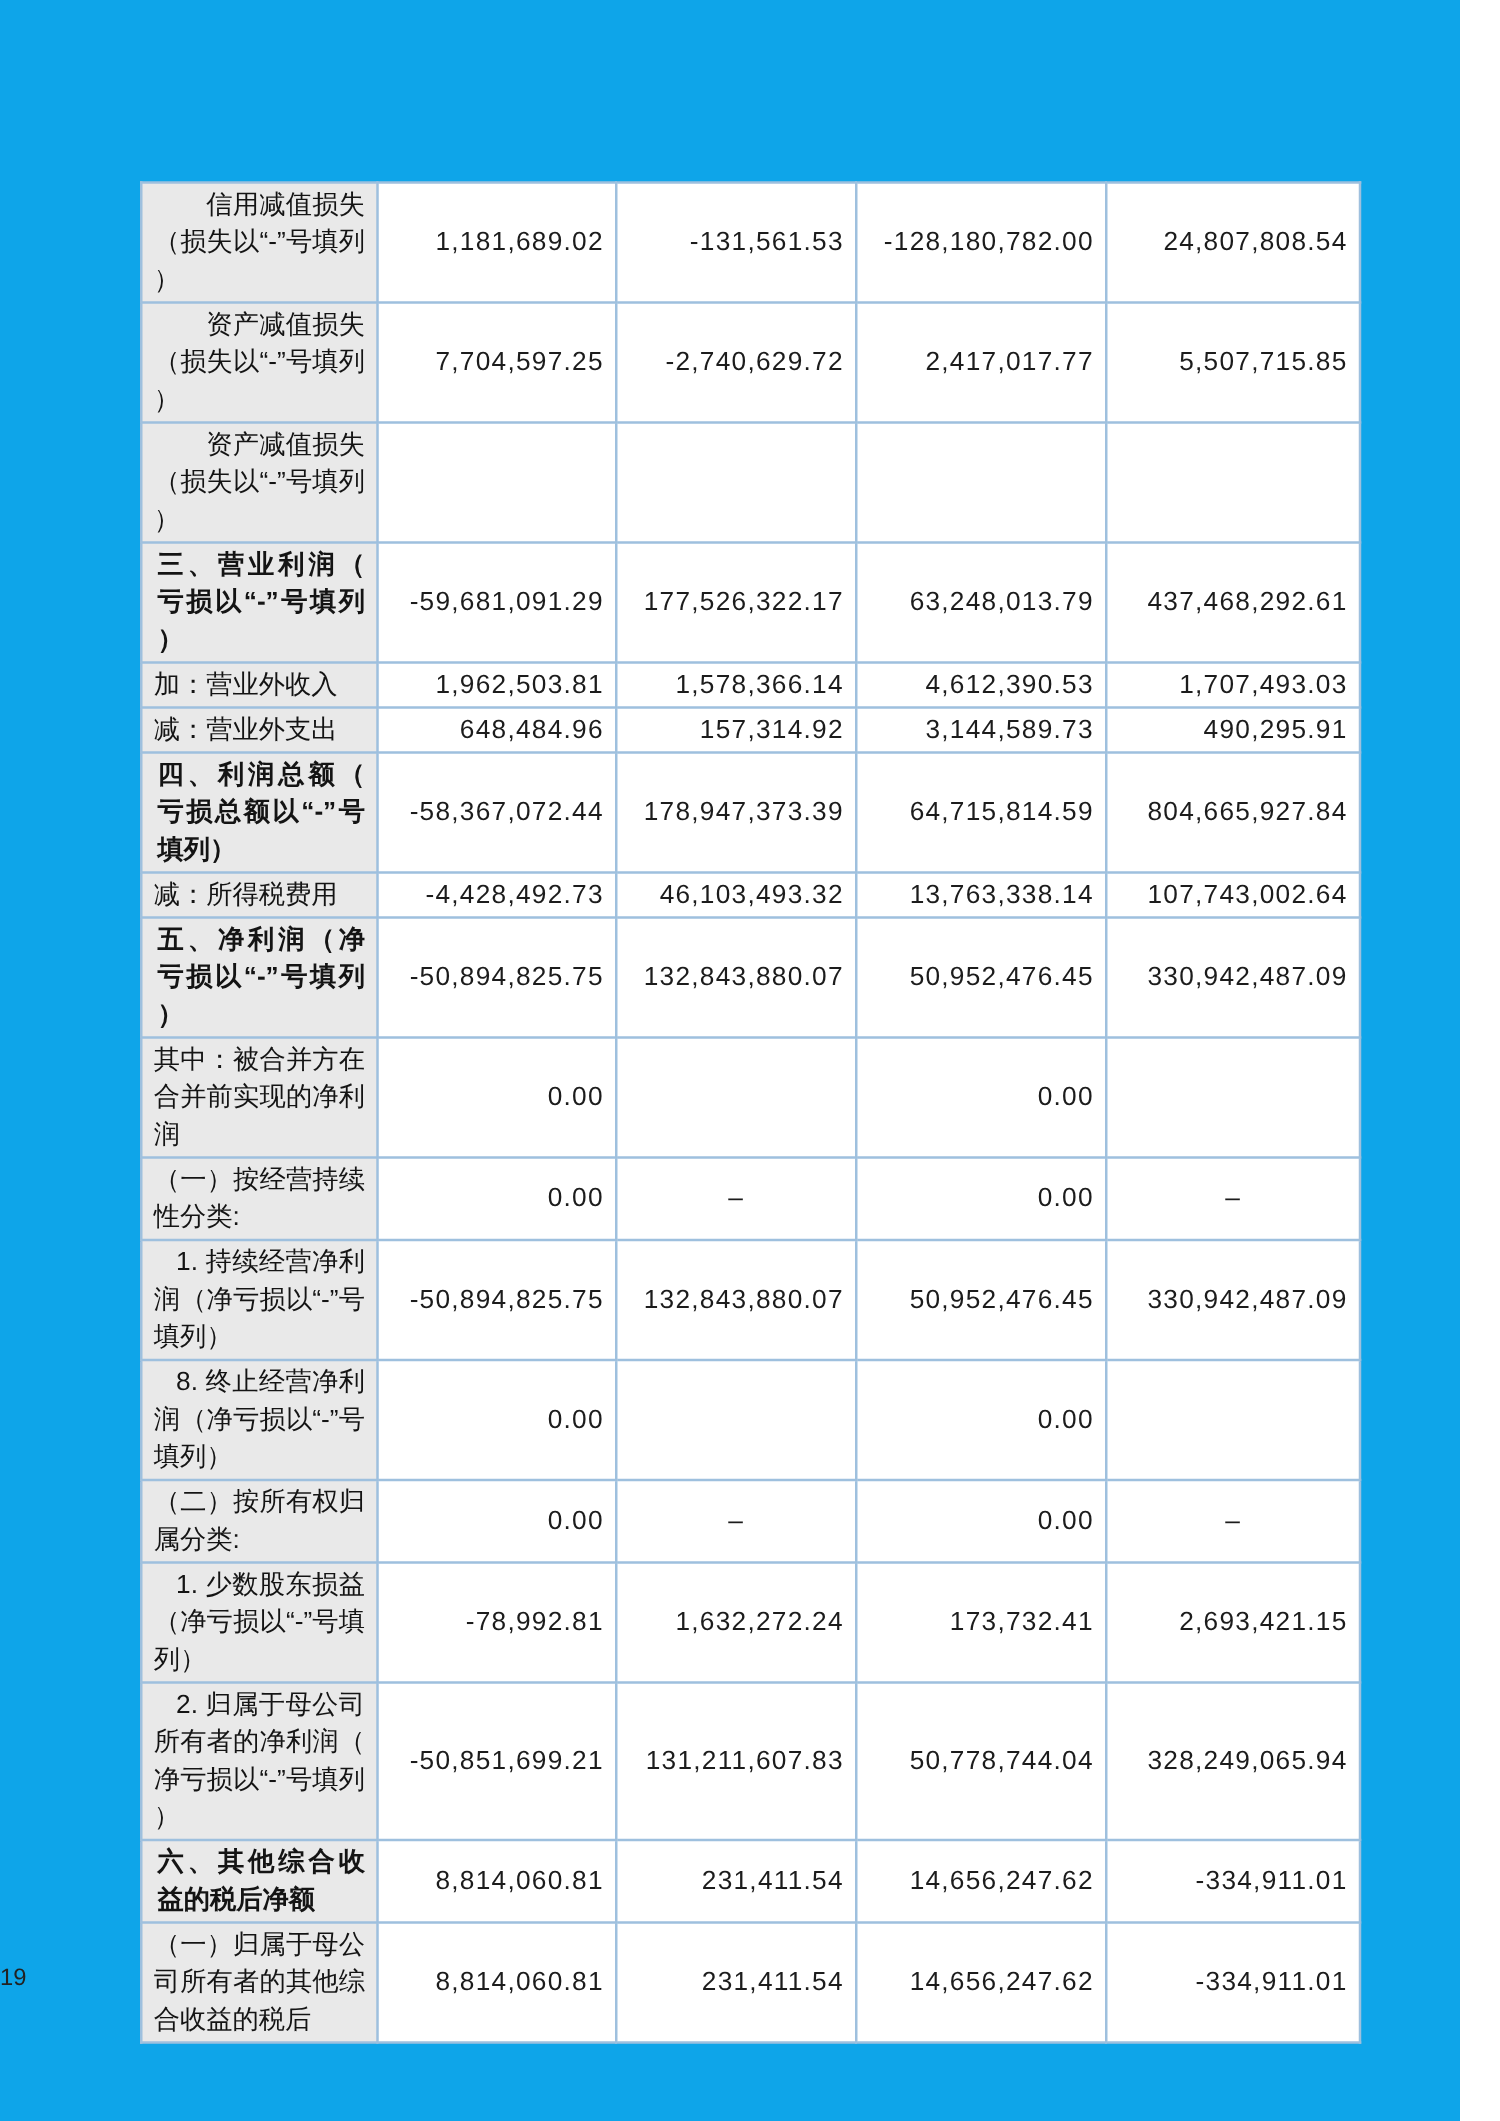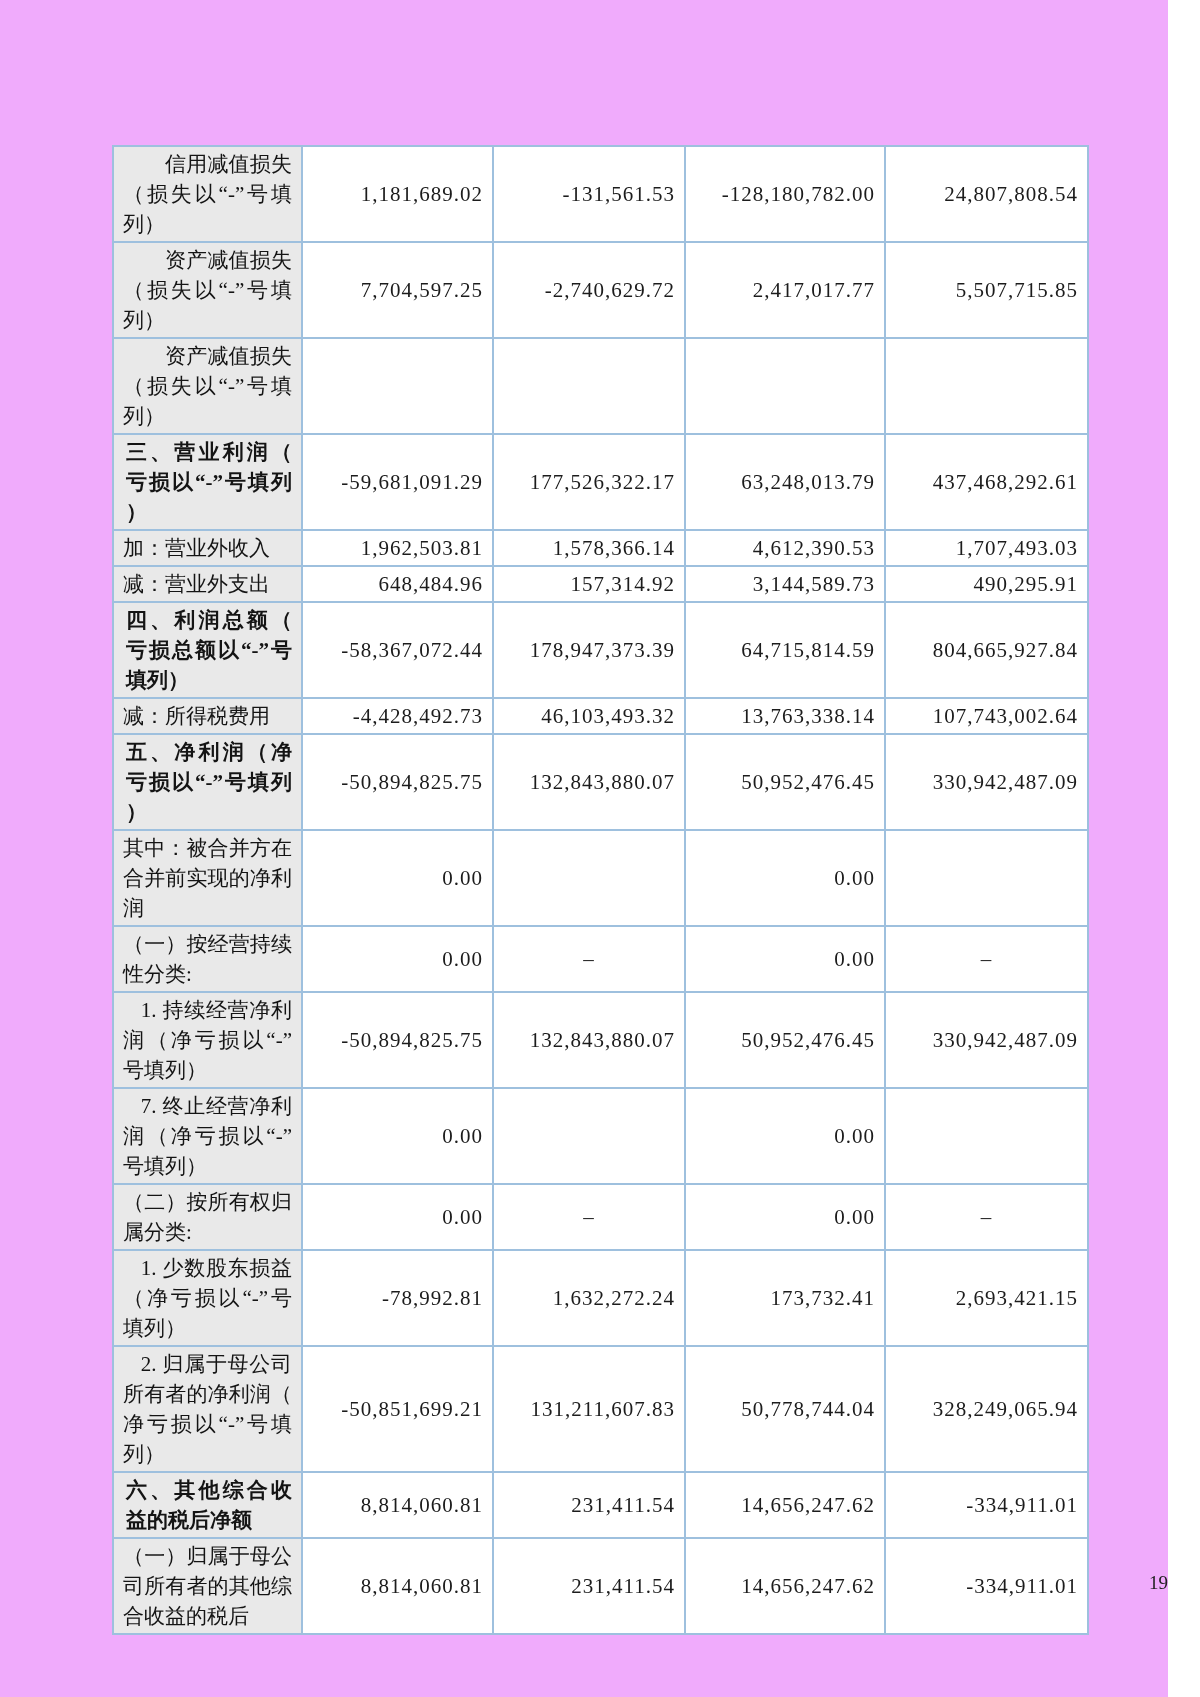--- a/index.html
+++ b/index.html
@@ -4,22 +4,22 @@
 <style>
   html, body {
     margin: 0;
     padding: 0;
     background: #ffffff;
   }
   .page {
     position: relative;
     width: 1168px;
     height: 1697px;
-    background: #f0abfc;
-    font-family: Liberation Serif, serif;
+    background: #0ea5e9;
+    font-family: Liberation Sans, sans-serif;
     color: #1c1c1c;
     overflow: hidden;
   }
   table.fin-table {
     position: absolute;
     left: 112px;
     top: 145px;
     width: 975px;
     border-collapse: collapse;
     table-layout: fixed;
@@ -58,21 +58,21 @@
   }
   td.num.dash {
     text-align: center;
     padding-right: 9px;
   }
   .page-number {
     position: absolute;
     top: 1572px;
     left: 0;
     width: 100%;
-    text-align: right;
+    text-align: left;
     font-size: 19px;
     color: #222222;
   }
 </style>
 </head>
 <body>
 
 <div class="page">
 
   <table class="fin-table">
@@ -162,21 +162,21 @@
           <td class="num dash">–</td>
         </tr>
         <tr>
           <td class="label ind1">1. 持续经营净利润（净亏损以“-”号填列）</td>
           <td class="num">-50,894,825.75</td>
           <td class="num">132,843,880.07</td>
           <td class="num">50,952,476.45</td>
           <td class="num">330,942,487.09</td>
         </tr>
         <tr>
-          <td class="label ind1">7. 终止经营净利润（净亏损以“-”号填列）</td>
+          <td class="label ind1">8. 终止经营净利润（净亏损以“-”号填列）</td>
           <td class="num">0.00</td>
           <td class="num"></td>
           <td class="num">0.00</td>
           <td class="num"></td>
         </tr>
         <tr>
           <td class="label ind0">（二）按所有权归属分类:</td>
           <td class="num">0.00</td>
           <td class="num dash">–</td>
           <td class="num">0.00</td>

